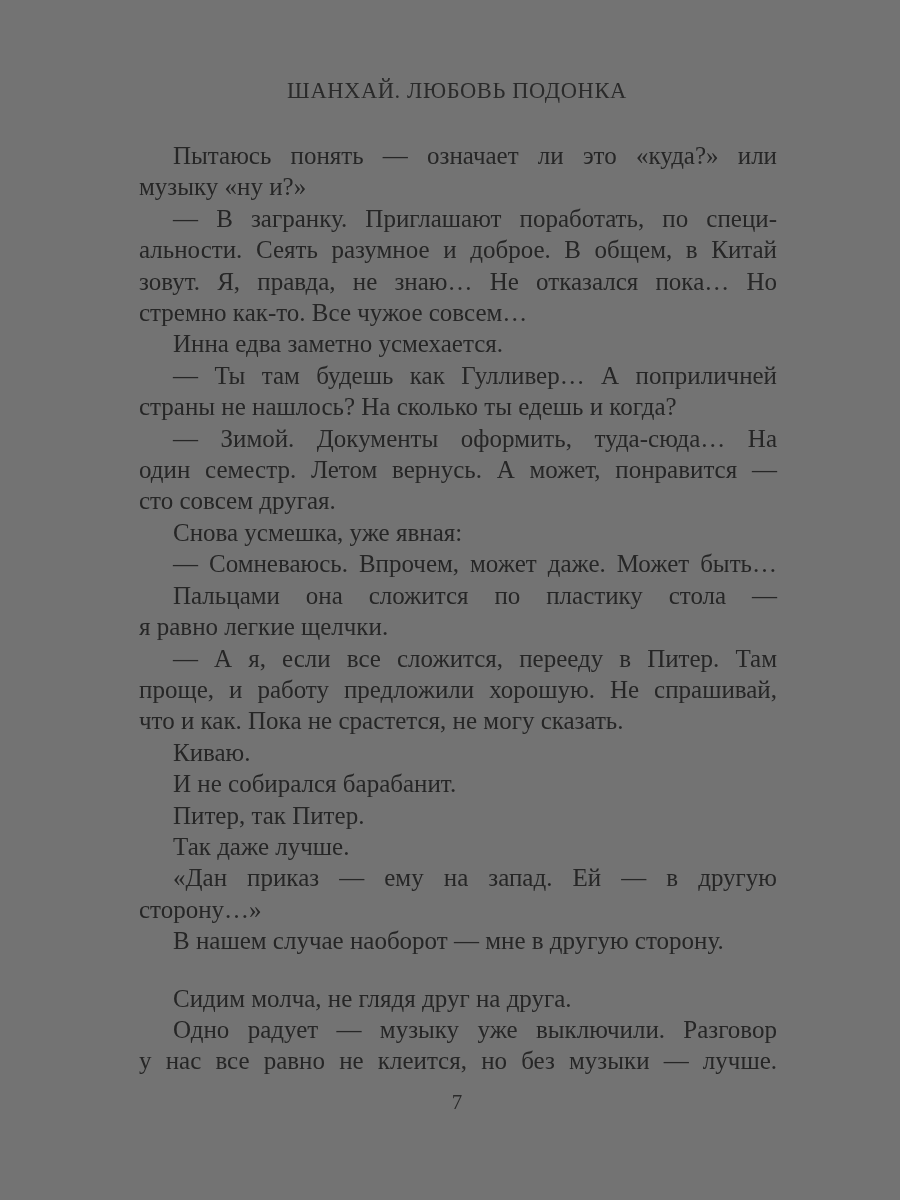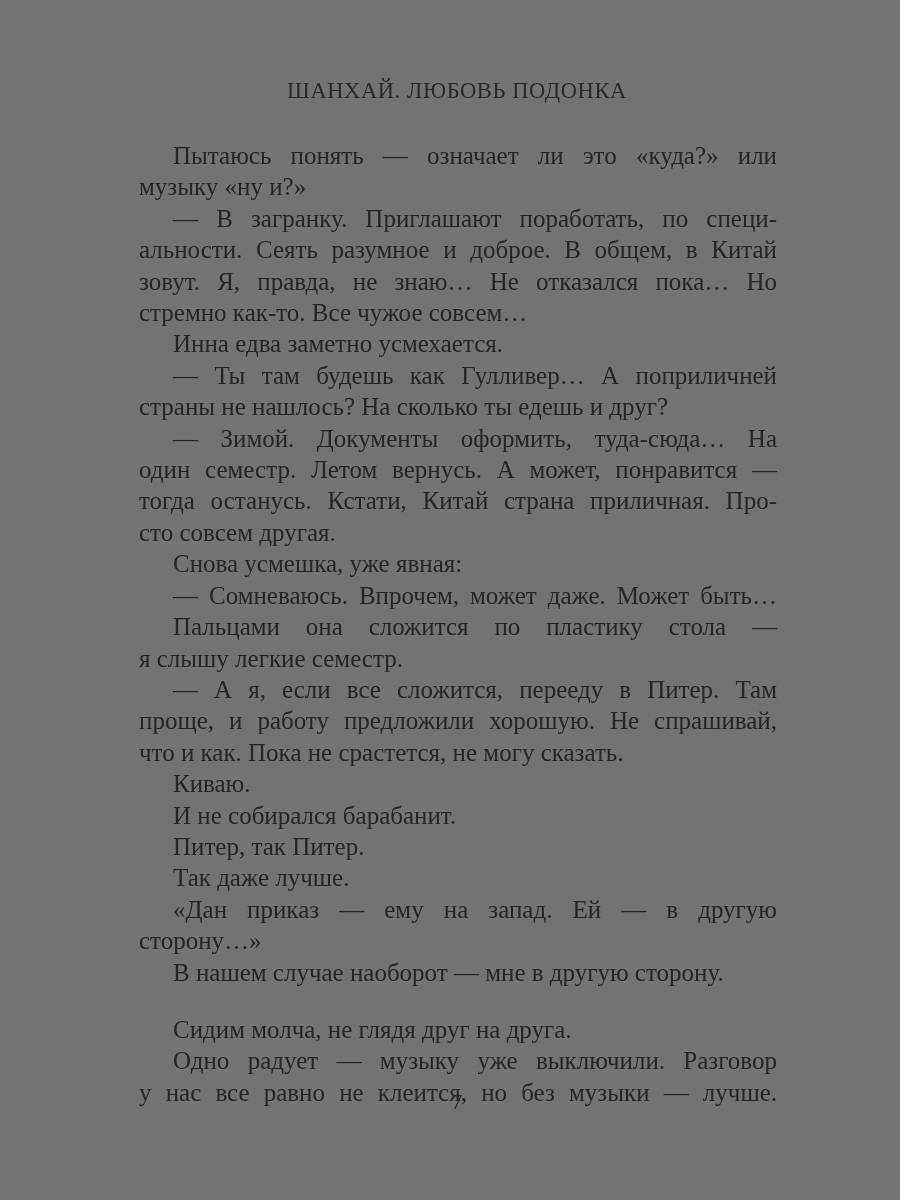--- a/index.html
+++ b/index.html
@@ -82,37 +82,36 @@
         <div class="line first">— В загранку. Приглашают поработать, по специ-</div>
         <div class="line">альности. Сеять разумное и доброе. В общем, в Китай</div>
         <div class="line">зовут. Я, правда, не знаю… Не отказался пока… Но</div>
         <div class="line last">стремно как-то. Все чужое совсем…</div>
       </div>
       <div class="paragraph">
         <div class="line first last">Инна едва заметно усмехается.</div>
       </div>
       <div class="paragraph">
         <div class="line first">— Ты там будешь как Гулливер… А поприличней</div>
-        <div class="line last">страны не нашлось? На сколько ты едешь и друг?</div>
+        <div class="line last">страны не нашлось? На сколько ты едешь и когда?</div>
       </div>
       <div class="paragraph">
         <div class="line first">— Зимой. Документы оформить, туда-сюда… На</div>
         <div class="line">один семестр. Летом вернусь. А может, понравится —</div>
-        <div class="line">тогда останусь. Кстати, Китай страна приличная. Про-</div>
         <div class="line last">сто совсем другая.</div>
       </div>
       <div class="paragraph">
         <div class="line first last">Снова усмешка, уже явная:</div>
       </div>
       <div class="paragraph">
         <div class="line first last fill">— Сомневаюсь. Впрочем, может даже. Может быть…</div>
       </div>
       <div class="paragraph">
         <div class="line first">Пальцами она сложится по пластику стола —</div>
-        <div class="line last">я слышу легкие семестр.</div>
+        <div class="line last">я равно легкие щелчки.</div>
       </div>
       <div class="paragraph">
         <div class="line first">— А я, если все сложится, перееду в Питер. Там</div>
         <div class="line">проще, и работу предложили хорошую. Не спрашивай,</div>
         <div class="line last">что и как. Пока не срастется, не могу сказать.</div>
       </div>
       <div class="paragraph">
         <div class="line first last">Киваю.</div>
       </div>
       <div class="paragraph">

